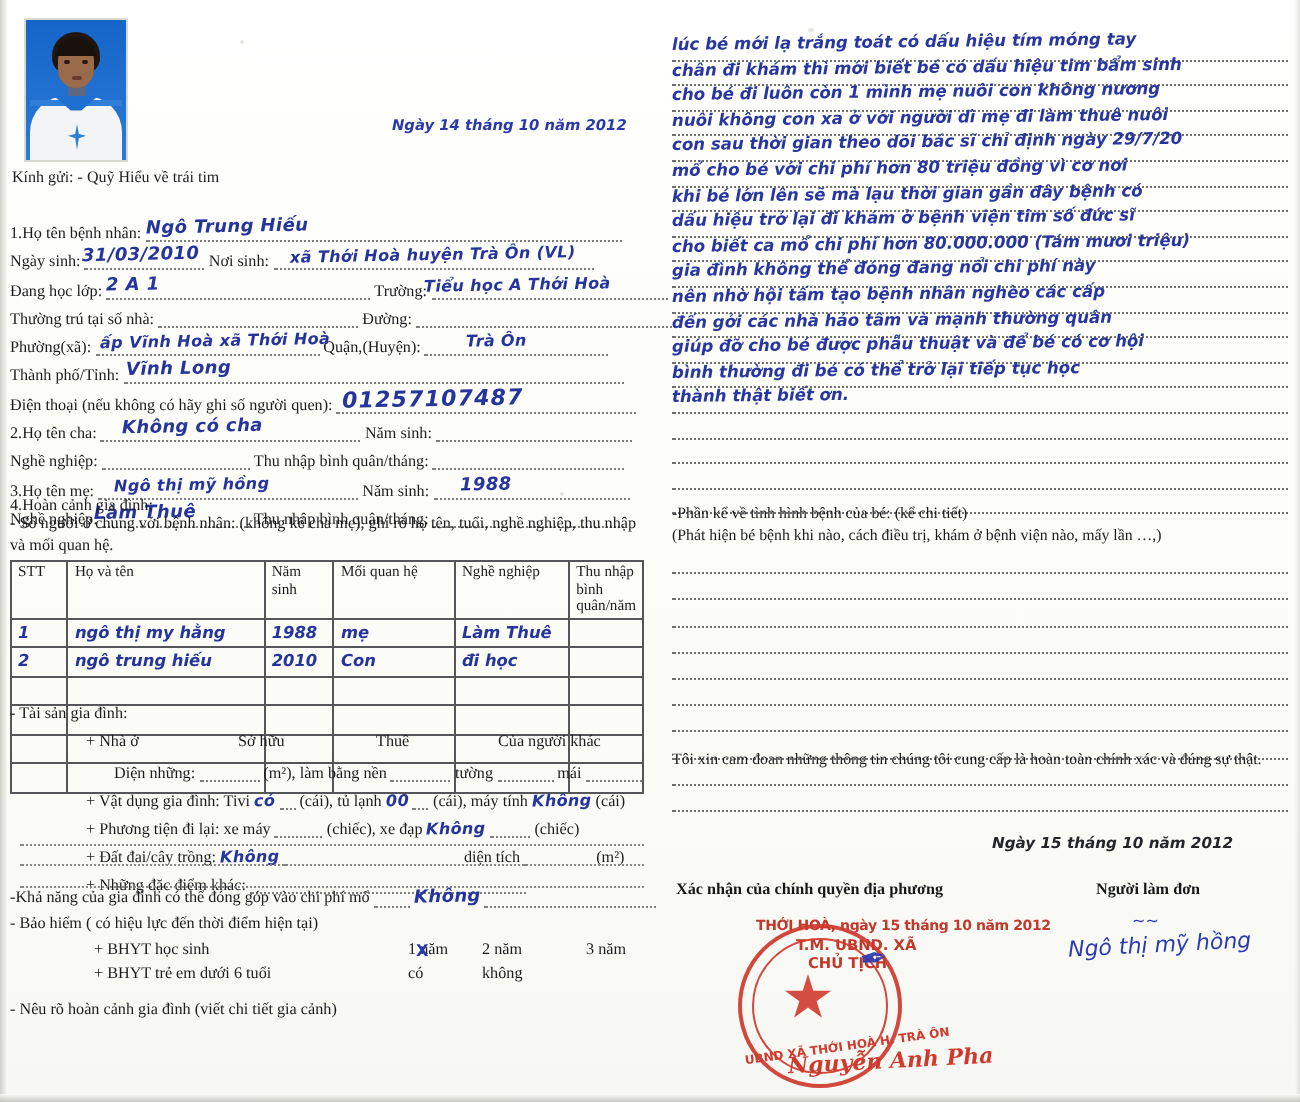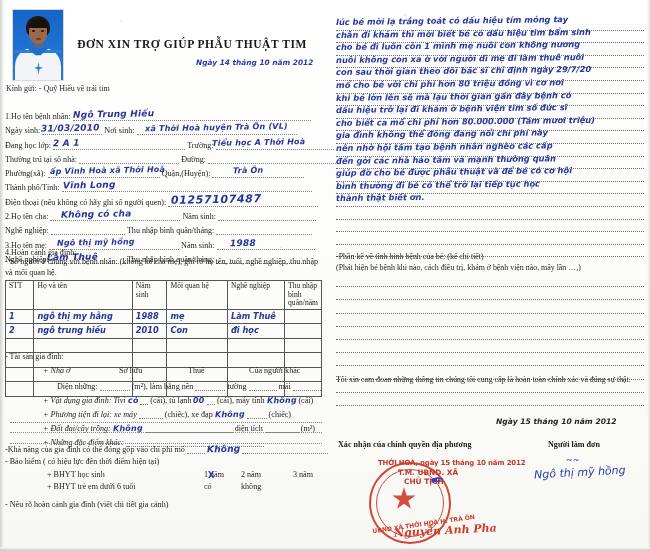--- a/index.html
+++ b/index.html
@@ -52,21 +52,21 @@
   table.fam{position:absolute;left:5px;top:280px;width:317px;border-collapse:collapse;}
   table.fam th,table.fam td{border:1px solid #55565a;font-size:7.6px;padding:1px 3px;color:#1b1c1f;
      font-weight:normal;text-align:left;vertical-align:top;}
   table.fam th{height:17px;line-height:8.5px;}
   table.fam td{height:11.5px;}
   table.fam td.hwc{font-family:"DejaVu Sans",sans-serif;color:#26359c;font-style:italic;font-weight:600;font-size:8.2px;}
   .cw1{width:22px;} .cw2{width:96px;} .cw3{width:28px;} .cw4{width:56px;} .cw5{width:52px;}
 
   .assets{position:absolute;left:5px;top:352px;width:318px;font-size:8.1px;color:#1b1c1f;}
   .assets .ln{position:relative;height:14px;white-space:nowrap;}
-  .ind{padding-left:38px;font-style:italic;}
+  .ind{padding-left:38px;}
   .ind2{padding-left:52px;}
 
   .blanks{position:absolute;left:10px;top:412px;width:312px;}
   .blanks div{border-bottom:1px dotted #888;height:9.5px;}
 
   .kna{position:absolute;left:5px;top:443px;width:318px;font-size:8.1px;color:#1b1c1f;white-space:nowrap;}
   .bh{position:absolute;left:5px;top:457px;width:318px;font-size:8.1px;color:#1b1c1f;}
   .bhrow{position:relative;height:12.5px;}
   .c1{position:absolute;left:42px;} .c2{position:absolute;left:178px;margin-left:21px;}
   .c3{position:absolute;left:236px;} .c4{position:absolute;left:288px;}
@@ -132,21 +132,20 @@
       <div class="ph-hair"></div>
       <div class="ph-face"></div>
       <div class="ph-fr"></div>
       <div class="ph-eyeL"></div>
       <div class="ph-eyeR"></div>
       <div class="ph-mouth"></div>
       <div class="ph-collar"></div>
       <div class="ph-logo"></div>
     </div>
 
-    <div class="title">ĐƠN XIN TRỢ GIÚP PHẪU THUẬT TIM</div>
     <div class="datehdr hw2">Ngày 14 tháng 10 năm 2012</div>
     <div class="kg">Kính gửi:  - Quỹ Hiểu về trái tim</div>
 
     <div class="frm">
 
       <div class="row">
         <span class="lbl">1.Họ tên bệnh nhân:</span>
         <span class="dots" style="width:238px"></span>
         <span class="val hw" style="left:68px;top:-1px">Ngô Trung Hiếu</span>
       </div>

